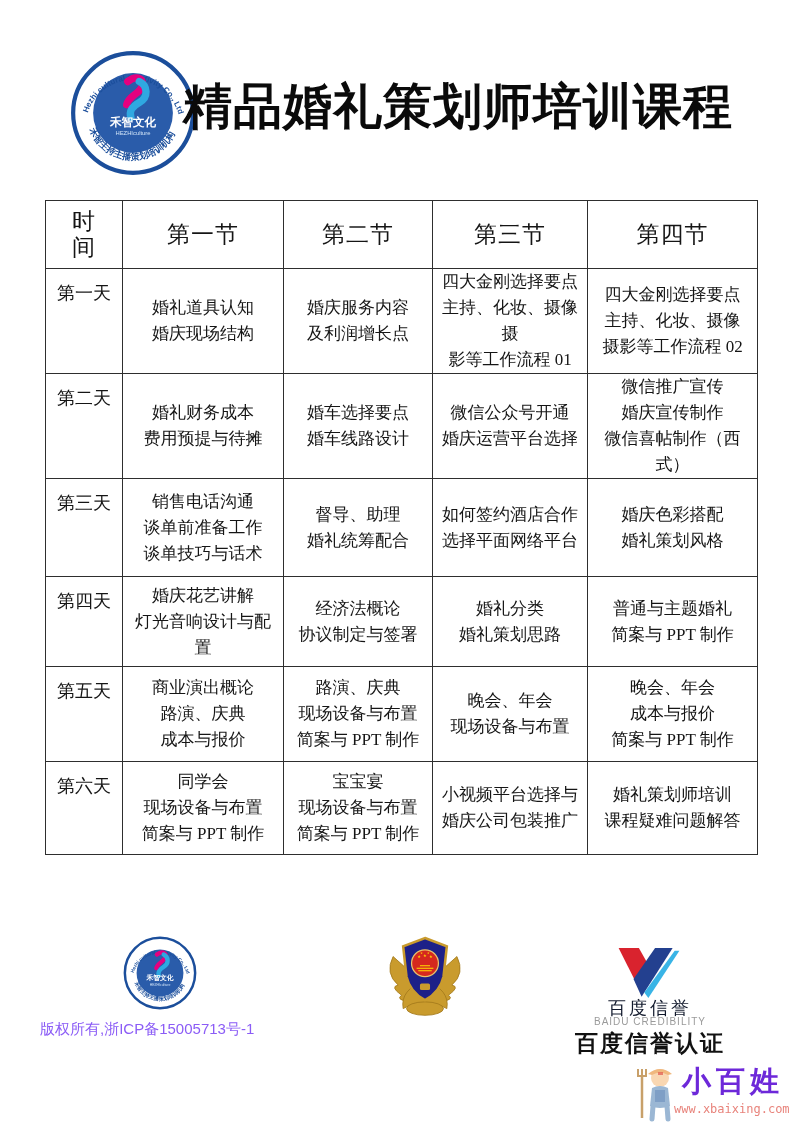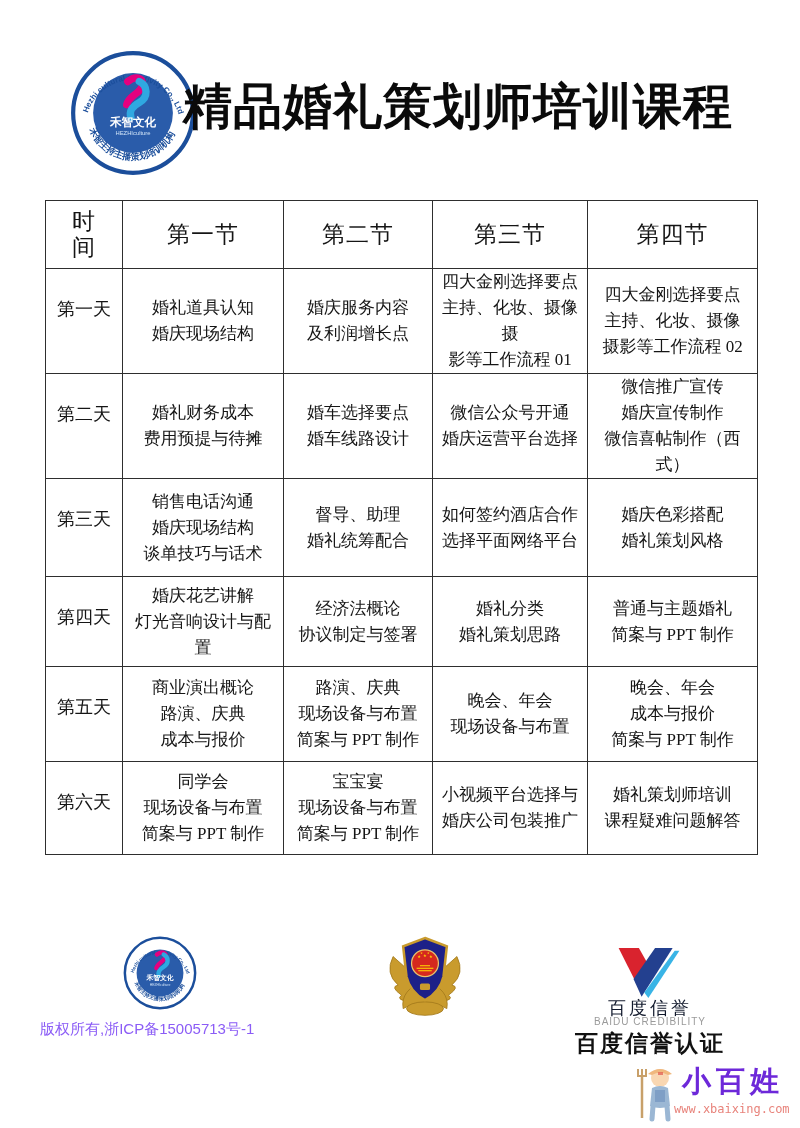--- a/index.html
+++ b/index.html
@@ -10,21 +10,21 @@
   .hdr-logo{position:absolute;left:70px;top:50px;width:126px;height:126px;}
   .page-title{position:absolute;left:183px;top:74px;font-size:49px;font-weight:bold;
               letter-spacing:1px;color:#0a0a0a;white-space:nowrap;}
 
   
   .sched{position:absolute;left:45px;top:200px;width:712px;border-collapse:collapse;table-layout:fixed;}
   .sched td,.sched th{border:1px solid #2e2e2e;padding:0 6px;text-align:center;
                       font-weight:normal;font-size:17px;line-height:26px;color:#151515;
                       white-space:pre-line;overflow:hidden;}
   .sched th{font-size:23px;letter-spacing:1px;}
-  .sched td.day{vertical-align:top;padding-top:27px;font-size:18px;}
+  .sched td.day{vertical-align:top;padding-top:11px;font-size:18px;}
   .sched td.cell{vertical-align:middle;}
 
   
   .ft-logo{position:absolute;left:123px;top:936px;width:74px;height:74px;}
   .ft-icp{position:absolute;left:40px;top:1020px;width:240px;text-align:left;
           font-family:"Liberation Sans","DejaVu Sans",sans-serif;font-size:15px;color:#8b5cf6;}
   .ft-badge{position:absolute;left:383px;top:931px;width:84px;height:88px;}
   .ft-police{position:absolute;left:295px;top:1022px;width:245px;text-align:center;
              font-family:"Liberation Sans","DejaVu Sans",sans-serif;font-size:17px;font-weight:bold;color:#0c0c0c;}
   .ft-baidu-logo{position:absolute;left:613px;top:944px;width:68px;height:54px;}
@@ -109,21 +109,21 @@
 婚车线路设计</td>
       <td class="cell">微信公众号开通
 婚庆运营平台选择</td>
       <td class="cell">微信推广宣传
 婚庆宣传制作
 微信喜帖制作（西式）</td>
     </tr>
     <tr style="height:98px">
       <td class="day">第三天</td>
       <td class="cell">销售电话沟通
-婚庆现场结构
+谈单前准备工作
 谈单技巧与话术</td>
       <td class="cell">督导、助理
 婚礼统筹配合</td>
       <td class="cell">如何签约酒店合作
 选择平面网络平台</td>
       <td class="cell">婚庆色彩搭配
 婚礼策划风格</td>
     </tr>
     <tr style="height:90px">
       <td class="day">第四天</td>

